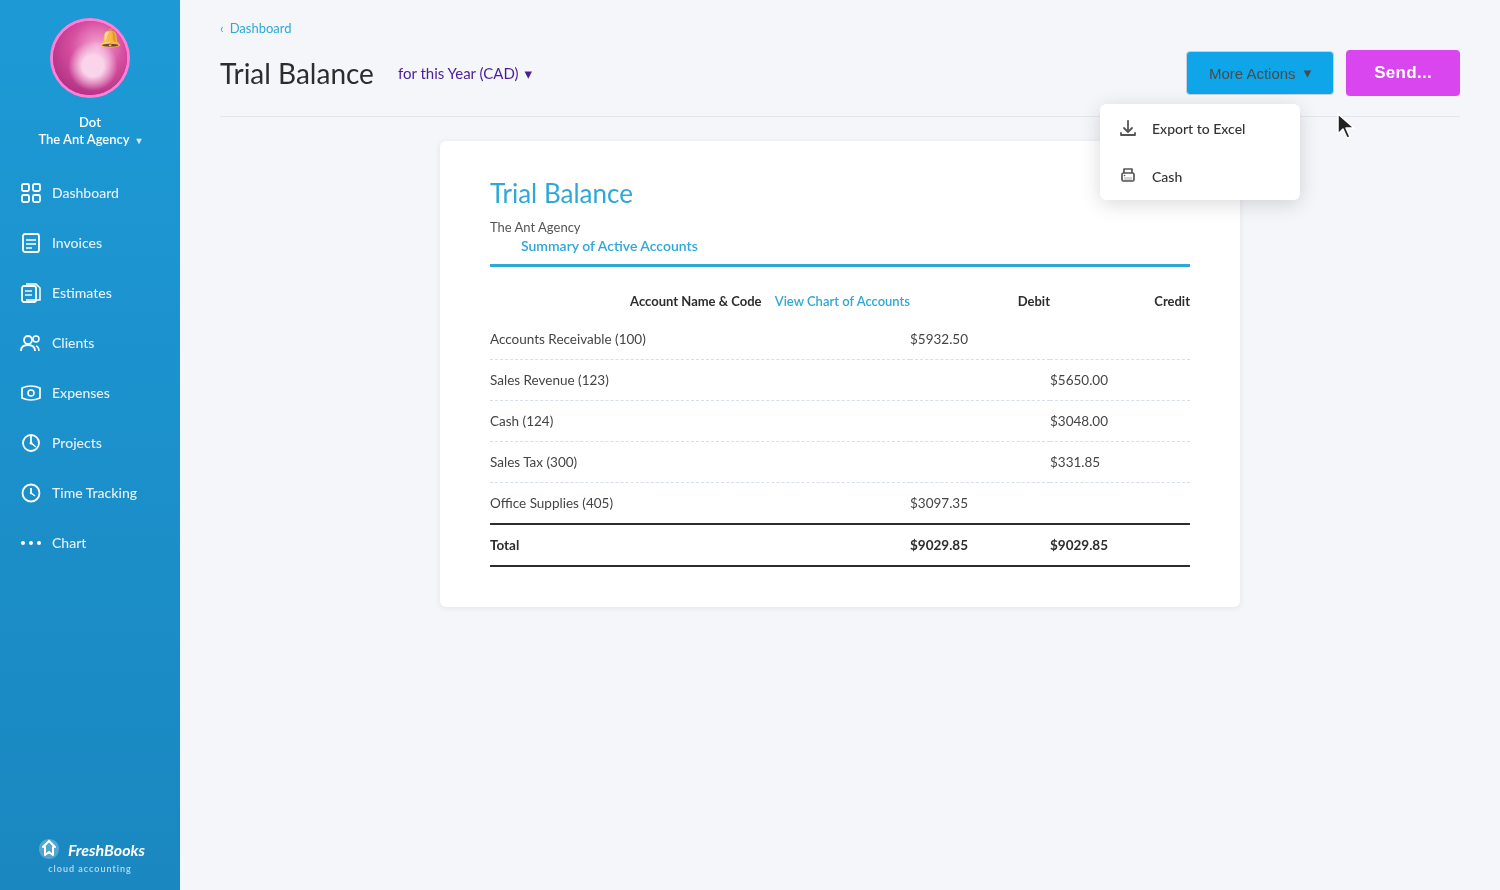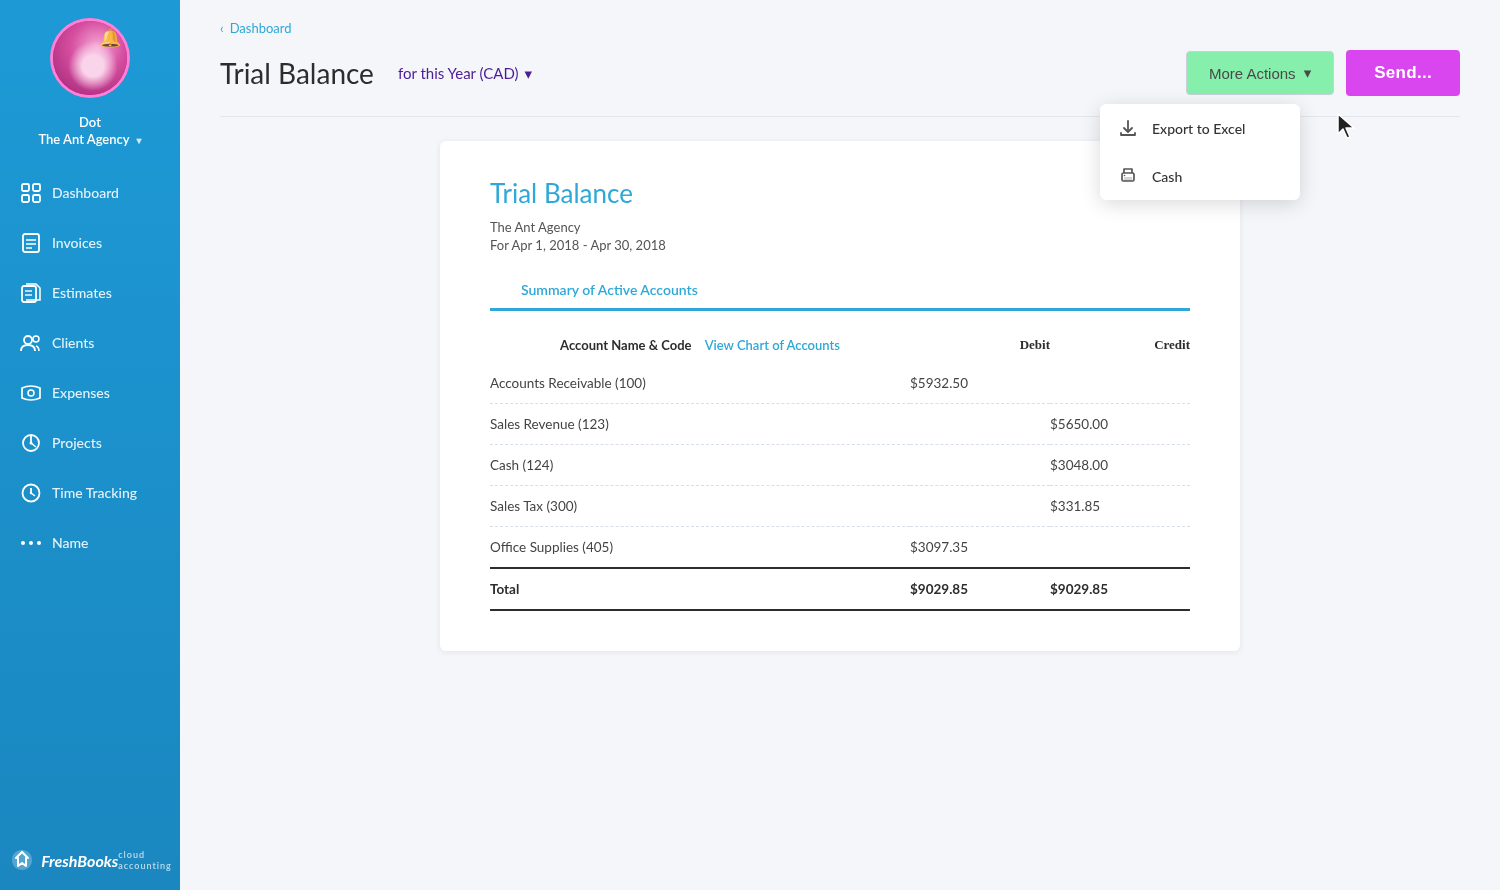--- a/index.html
+++ b/index.html
@@ -110,20 +110,21 @@
     .sidebar-logo {
       padding: 16px;
       width: 100%;
       display: flex;
       align-items: center;
       justify-content: center;
     }
 
     .freshbooks-logo {
       display: flex;
+      flex-direction: column;
       align-items: center;
       color: rgba(255,255,255,0.9);
       font-size: 11px;
       font-weight: 600;
       letter-spacing: 0.5px;
     }
 
     .freshbooks-logo .logo-text {
       font-size: 16px;
       font-weight: 700;
@@ -202,21 +203,21 @@
       position: relative;
     }
 
     .more-actions-btn {
       display: flex;
       align-items: center;
       gap: 8px;
       padding: 12px 22px;
       border: 1.5px solid #c8d0dc;
       border-radius: 4px;
-      background: #86efac;
+      background: #0ea5e9;
       color: #4a4a4a;
       font-size: 15px;
       cursor: pointer;
       font-weight: 500;
     }
 
     .send-btn {
       padding: 13px 28px;
       background: #d946ef;
       border: none;
@@ -328,26 +329,25 @@
     .report-table {
       width: 100%;
       border-collapse: collapse;
     }
 
     .report-table thead tr th {
       font-size: 13px;
       font-weight: 700;
       color: #2d2d2d;
       padding: 10px 0;
-      text-align: center;
+      text-align: right;
     }
 
     .report-table thead tr th:not(:first-child) {
       text-align: right;
-      font-family: Liberation Serif, serif;
     }
 
     .report-table tbody tr td {
       padding: 12px 0;
       font-size: 13.5px;
       color: #444;
       border-bottom: 1px dashed #d8dfe8;
     }
 
     .report-table tbody tr td:not(:first-child) {
@@ -488,21 +488,21 @@
     </div>
 
     <div class="nav-item">
       <span class="nav-icon">
         <svg width="20" height="8" viewBox="0 0 20 8" fill="none">
           <circle cx="2" cy="4" r="2" fill="white"></circle>
           <circle cx="10" cy="4" r="2" fill="white"></circle>
           <circle cx="18" cy="4" r="2" fill="white"></circle>
         </svg>
       </span>
-      <span>Name</span>
+      <span>Chart</span>
     </div>
   </nav>
 
   <div class="sidebar-logo">
     <div class="freshbooks-logo">
       <div style="display:flex;align-items:center;gap:5px;">
         <svg width="28" height="28" viewBox="0 0 28 28">
           <path d="M14 4 C8.5 4 4 8 4 14 C4 20 8.5 24 14 24 C19.5 24 24 20 24 14 C24 8 19.5 4 14 4Z" fill="rgba(255,255,255,0.25)"></path>
           <path d="M8 12 L14 6 L20 12" stroke="white" stroke-width="2" fill="none" stroke-linecap="round"></path>
           <path d="M10 12 L10 20 L14 17 L18 20 L18 12" stroke="white" stroke-width="2" fill="none" stroke-linecap="round" stroke-linejoin="round"></path>
@@ -569,21 +569,20 @@
           </svg>
         </div>
       </div>
     </div>
   </div>
 
   <div class="content-area">
     <div class="report-card">
       <h2 class="report-title">Trial Balance</h2>
       <p class="report-company">The Ant Agency</p>
-      <p class="report-period">For Apr 1, 2018 - Apr 30, 2018</p>
 
       <div class="report-section-header">
         <span class="report-section-title">Summary of Active Accounts</span>
       </div>
       <div class="report-section-divider"></div>
 
       <table class="report-table">
         <thead>
           <tr>
             <th class="col-account">

